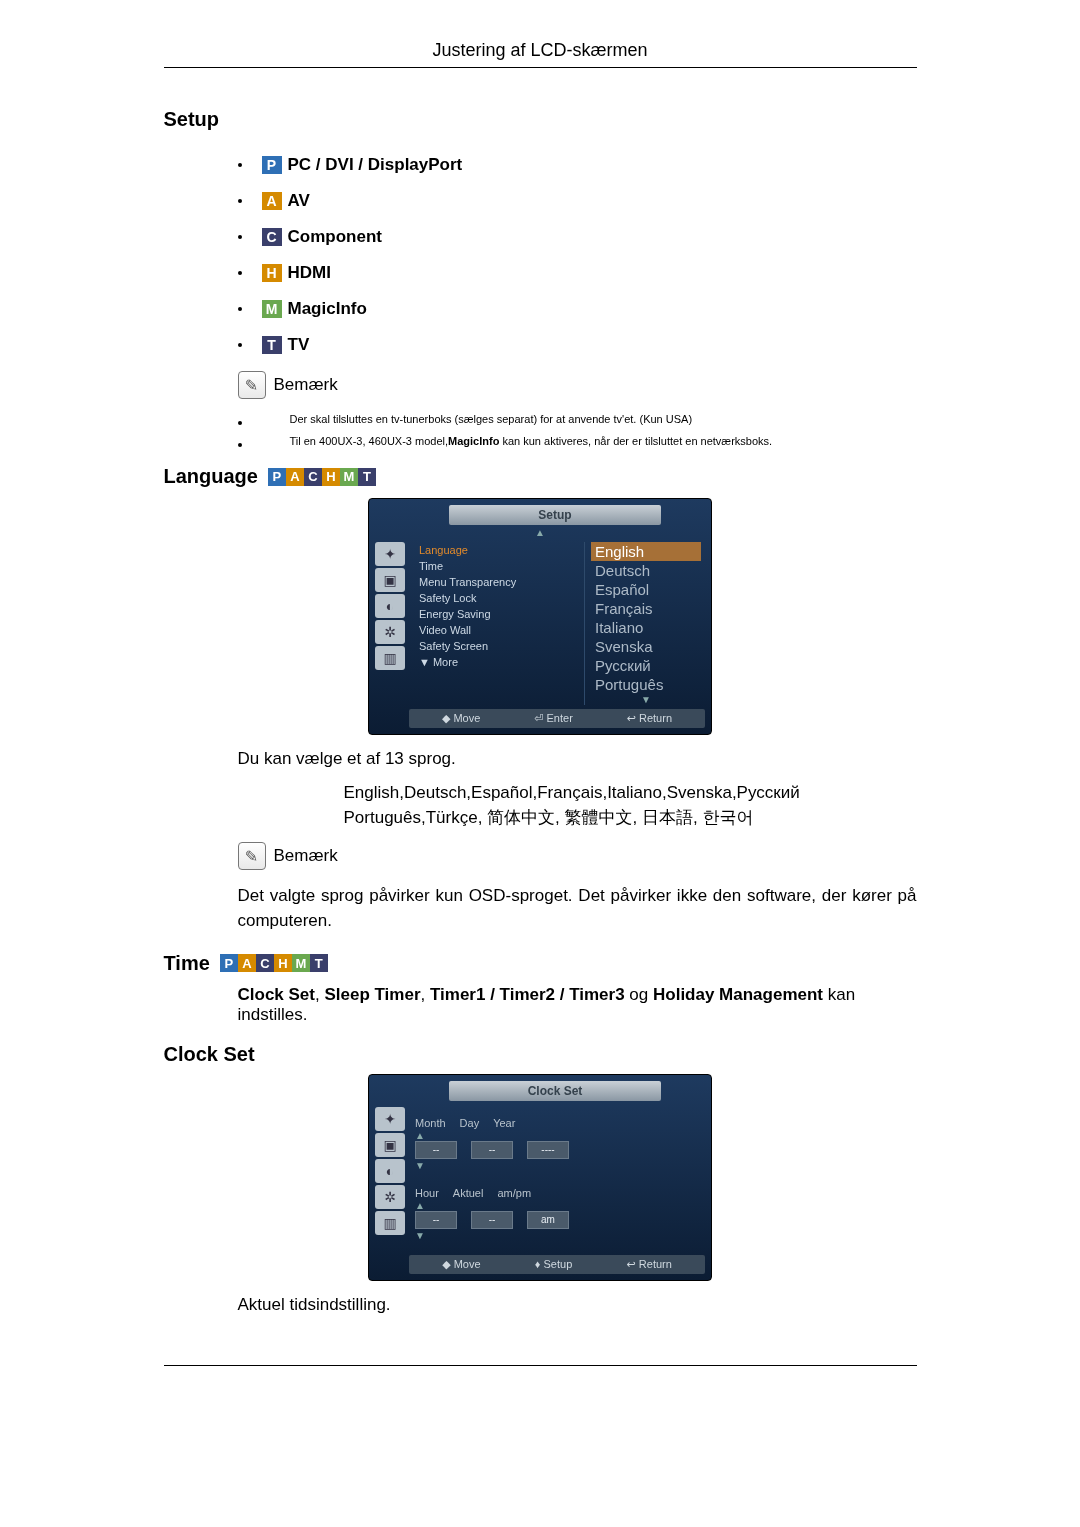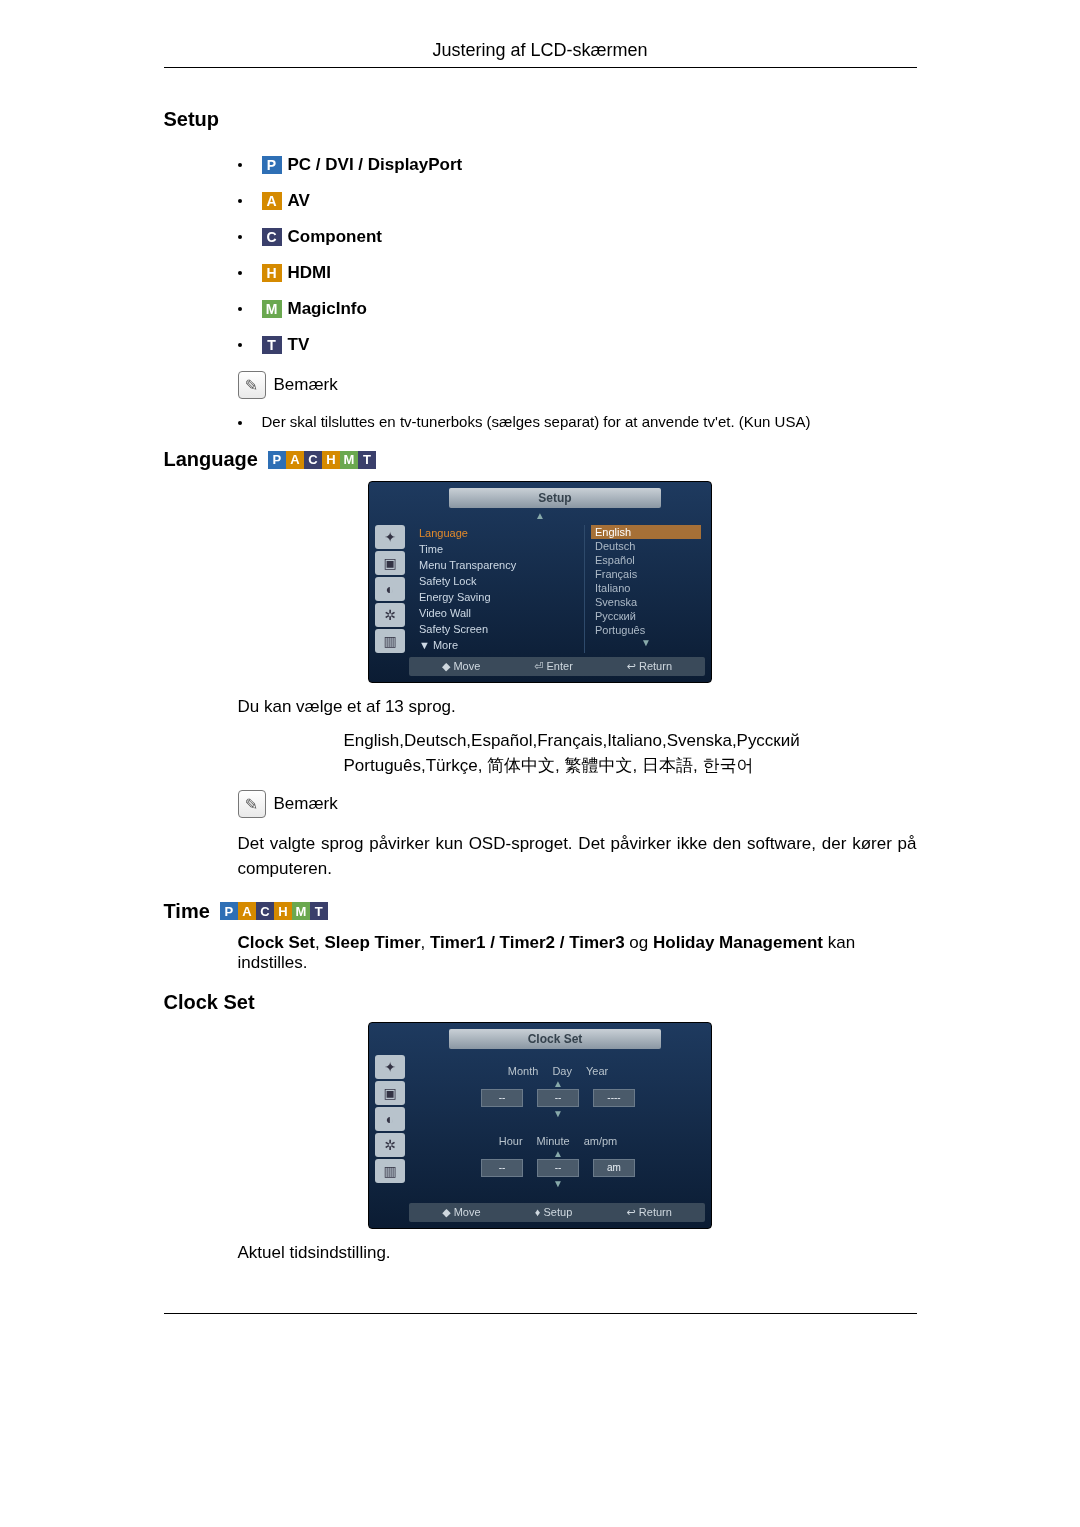--- a/index.html
+++ b/index.html
@@ -99,22 +99,23 @@
     text-align: justify;
   }
   .para {
     margin-left: 74px;
     font-size: 17px;
     margin-bottom: 12px;
   }
   .bullet-line {
     display: flex;
     margin-left: 74px;
-    font-size: 15px;
+    font-size: 11px;
     margin-bottom: 10px;
+    gap: 28px;
   }
   .bullet-line .dot {
     margin-right: 20px;
     margin-top:8px;
     width:4px;height:4px;background:#000;border-radius:50%;
     flex-shrink:0;
   }
   .lang-heading, .time-heading {
     display: flex;
     align-items: center;
@@ -182,21 +183,21 @@
     font-size:11px;
   }
   .osd-menu-item.sel { color:#e28a2b; }
   .osd-langlist {
     width: 110px;
     border-left:1px solid #2e4a6b;
     padding-left:6px;
   }
   .osd-lang {
     padding:1px 4px;
-    font-size:11px;
+    font-size:15px;
     color:#adbac7;
   }
   .osd-lang.sel {
     background:rgba(226,138,43,0.7);
     color:#fff;
   }
   .osd-arrow {
     text-align:center;color:#8aa;font-size:10px;
   }
   .osd-footer {
@@ -213,21 +214,21 @@
     margin-right: 100px;
     font-size: 17px;
     line-height:1.45;
     margin-bottom:12px;
   }
   .clockset-heading {
     margin-top: 18px;
     margin-bottom: 8px;
   }
   .clock-body {
-    display:flex;flex-direction:column;align-items:center;
+    display:flex;flex-direction:column;align-items:flex-start;
     padding: 10px 0;
   }
   .clock-row {
     display:flex;gap:14px;margin-bottom:2px;
   }
   .clock-lbl { font-size:11px;color:#b8c3cc; }
   .clock-field {
     width:40px;height:16px;
     background:#4a5a6a;border:1px solid #6a7a8a;
     display:inline-flex;align-items:center;justify-content:center;
@@ -284,20 +285,26 @@
   </div>
 
   <div class="note-row">
     <span class="note-icon">✎</span>
     <span class="note-label">Bemærk</span>
   </div>
 
   <div class="bullet-line">
     <span class="dot"></span>
     <span>Der skal tilsluttes en tv-tunerboks (sælges separat) for at anvende tv'et. (Kun USA)</span>
+  </div>
+  <div class="bullet-line">
+    <span class="dot"></span>
+    <span>
+      <span>Til en 400UX-3, 460UX-3 model,</span><span class="strong">MagicInfo</span><span> kan kun aktiveres, når der er tilsluttet en netværksboks.</span>
+    </span>
   </div>
 
   <div class="lang-heading">
     <span class="title">Language</span>
     <span class="badge-strip">
       <span class="badge-p">P</span>
       <span class="badge-a">A</span>
       <span class="badge-c">C</span>
       <span class="badge-h">H</span>
       <span class="badge-m">M</span>
@@ -393,21 +400,21 @@
           </div>
           <div class="osd-arrow2">▲</div>
           <div class="clock-row">
             <span class="clock-field">--</span>
             <span class="clock-field">--</span>
             <span class="clock-field">----</span>
           </div>
           <div class="osd-arrow2">▼</div>
           <div class="clock-row" style="margin-top:16px">
             <span class="clock-lbl">Hour</span>
-            <span class="clock-lbl">Minute</span>
+            <span class="clock-lbl">Aktuel</span>
             <span class="clock-lbl">am/pm</span>
           </div>
           <div class="osd-arrow2">▲</div>
           <div class="clock-row">
             <span class="clock-field">--</span>
             <span class="clock-field">--</span>
             <span class="clock-field">am</span>
           </div>
           <div class="osd-arrow2">▼</div>
         </div>

